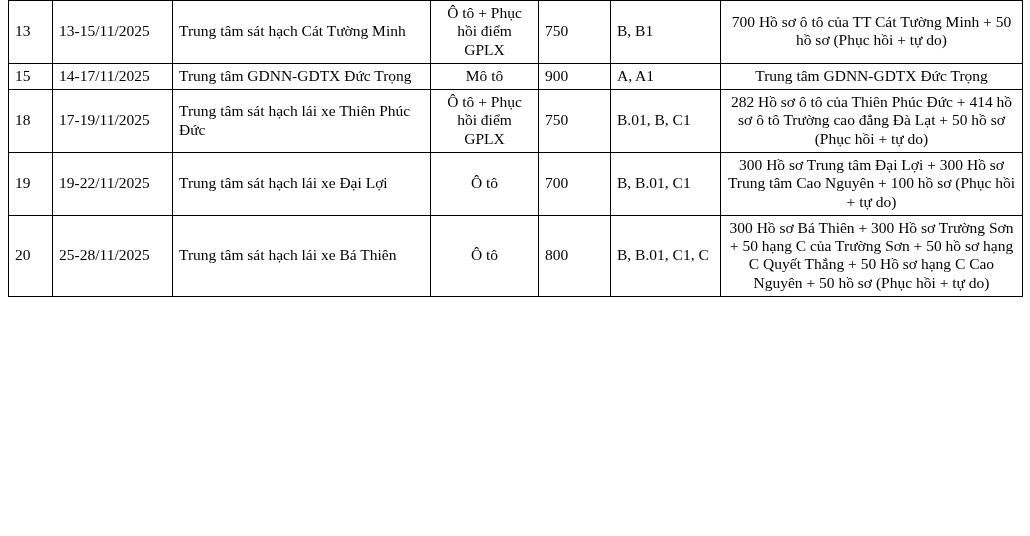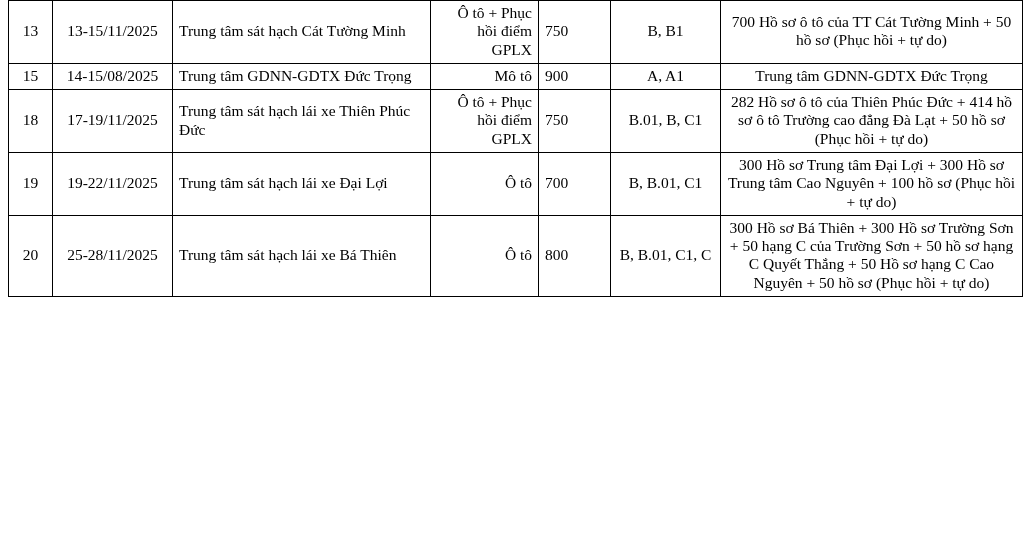--- a/index.html
+++ b/index.html
@@ -37,27 +37,27 @@
   }
   
   col.c-stt   { width: 44px; }
   col.c-date  { width: 120px; }
   col.c-center{ width: 258px; }
   col.c-type  { width: 108px; }
   col.c-num   { width: 72px; }
   col.c-hang  { width: 110px; }
   col.c-note  { width: 302px; }
 
-  td.stt    { text-align: center; }
-  td.date   { text-align: center; }
+  td.stt    { text-align: left; }
+  td.date   { text-align: left; }
   td.center { text-align: justify; text-align-last: left; hyphens: none; }
   td.center.nojust { text-align: left; text-align-last: left; }
-  td.type   { text-align: right; margin-top: 25px; }
+  td.type   { text-align: center; margin-top: 25px; }
   td.num    { text-align: left; }
-  td.hang   { text-align: center; }
+  td.hang   { text-align: left; }
   td.note   { text-align: center; }
 
   .row-tall td { }
 </style>
 </head>
 <body>
 
 <div id="sheet">
   <table class="schedule">
     <colgroup>
@@ -77,21 +77,21 @@
         <td class="center">Trung tâm sát hạch Cát Tường Minh</td>
         <td class="type">Ô tô + Phục hồi điểm GPLX</td>
         <td class="num">750</td>
         <td class="hang">B, B1</td>
         <td class="note">700 Hồ sơ ô tô của TT Cát Tường Minh + 50 hồ sơ (Phục hồi + tự do)</td>
       </tr>
 
 
       <tr>
         <td class="stt">15</td>
-        <td class="date">14-15/08/2025</td>
+        <td class="date">14-17/11/2025</td>
         <td class="center nojust">Trung tâm GDNN-GDTX Đức Trọng</td>
         <td class="type">Mô tô</td>
         <td class="num">900</td>
         <td class="hang">A, A1</td>
         <td class="note">Trung tâm GDNN-GDTX Đức Trọng</td>
       </tr>
 
 
 
       <tr class="row-tall">

